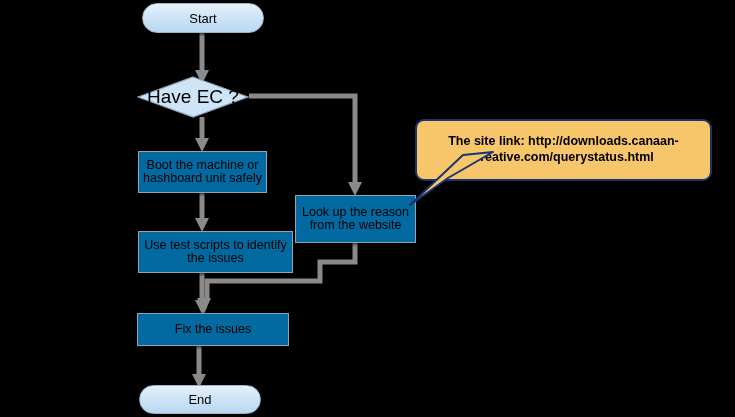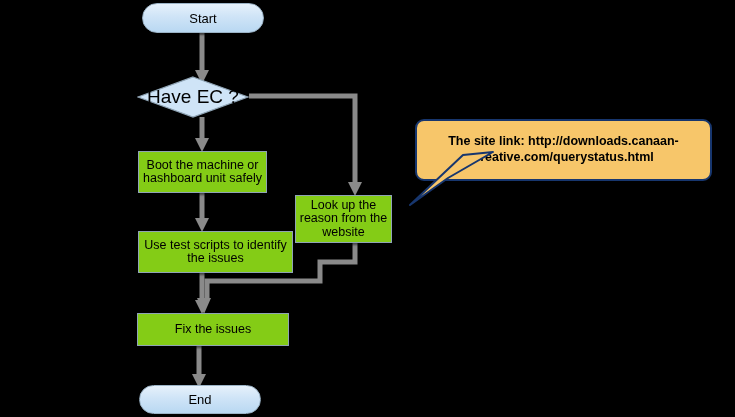--- a/index.html
+++ b/index.html
@@ -34,21 +34,21 @@
   
   .terminator {
     border-radius: 999px;
     background: linear-gradient(to bottom, #e6f1fb 0%, #cfe4f7 45%, #b9d8f2 100%);
     border: 1px solid #9bb3c6;
     font-size: 13px;
     box-shadow: 1px 2px 2px rgba(0,0,0,0.55);
   }
   
   .process {
-    background: #84cc16;
+    background: #0369a1;
     border: 1px solid #8fa4b5;
     font-size: 12.5px;
     line-height: 1.08;
     box-shadow: 2px 2px 2px rgba(0,0,0,0.5);
     padding: 2px 3px;
   }
   .process .txt { display: block; width: 100%; }
   
   .decision {
     background: transparent;
@@ -131,21 +131,21 @@
 </div>
 
 <div class="node process" style="left:138px; top:151px; width:129px; height:42px;">
   <span class="txt">Boot the machine or hashboard unit safely</span>
 </div>
 
 <div class="node process" style="left:138px; top:231px; width:155px; height:42px;">
   <span class="txt">Use test scripts to identify the issues</span>
 </div>
 
-<div class="node process" style="left:295px; top:195px; width:97px; height:48px;">
+<div class="node process" style="left:295px; top:195px; width:121px; height:48px;">
   <span class="txt">Look up the reason from the website</span>
 </div>
 
 <div class="node process" style="left:137px; top:313px; width:152px; height:33px;">
   <span class="txt">Fix the issues</span>
 </div>
 
 <div class="node terminator" style="left:139px; top:385px; width:122px; height:29px;">
   <span>End</span>
 </div>

